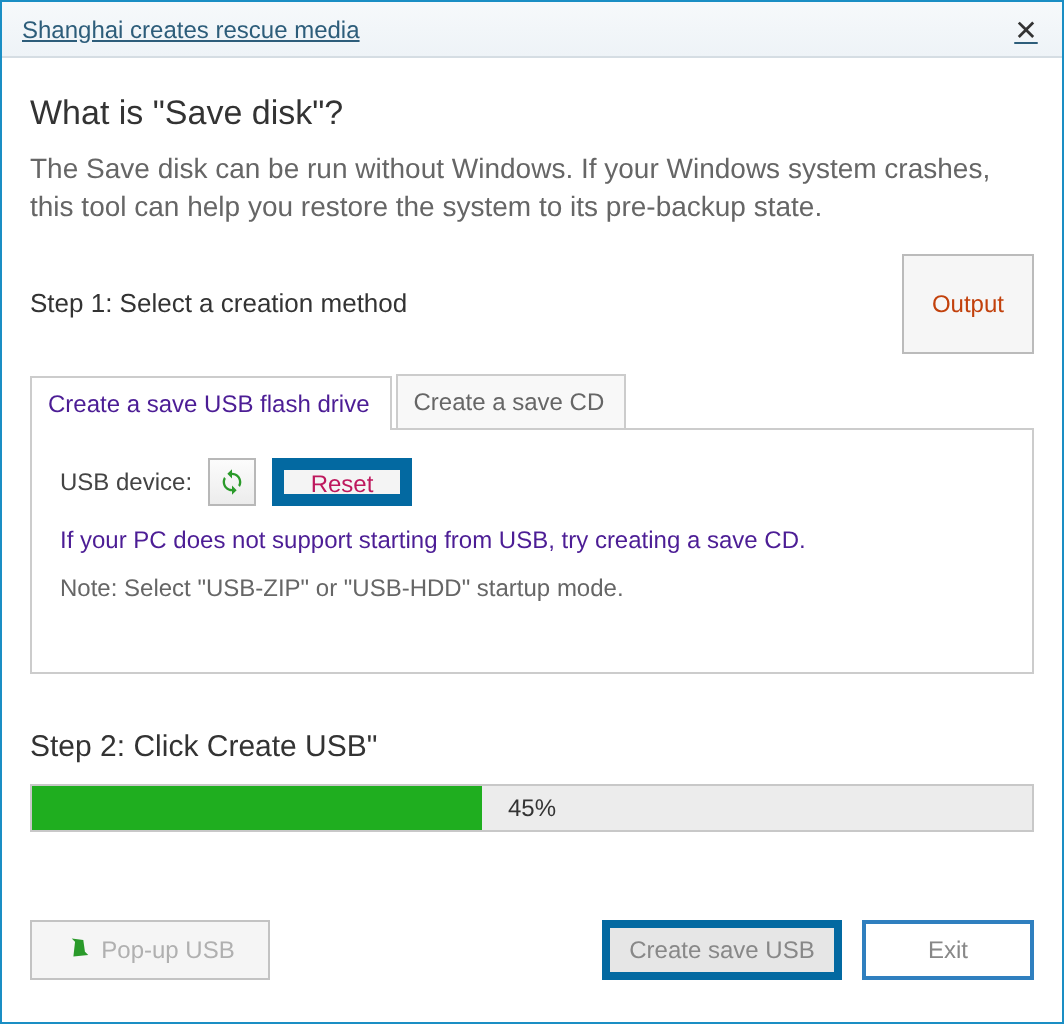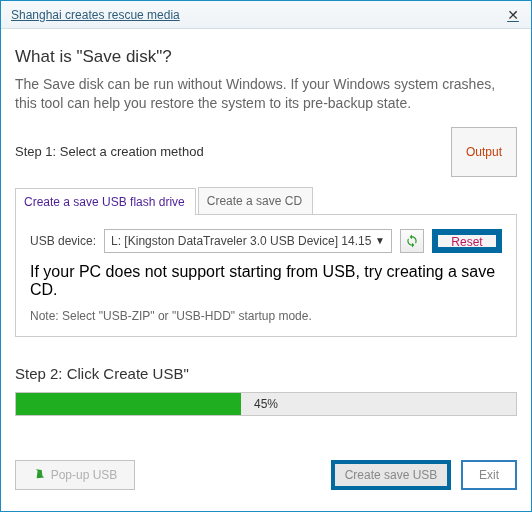--- a/index.html
+++ b/index.html
@@ -90,21 +90,21 @@
     width: 24px; height: 24px; border: 1px solid #b8b8b8;
     background: linear-gradient(#fcfcfc,#ececec);
     display: flex; align-items: center; justify-content: center;
     cursor: pointer;
   }
   .reset-btn {
     width: 70px; height: 24px; border: 6px solid #0369a1;
     background: #f4f4f4; color: #be185d; font-size: 12px;
     cursor: default;
   }
-  .warn { font-size: 16px; color: #000000; margin-bottom: 10px; }
+  .warn { font-size: 12px; color: #4c1d95; margin-bottom: 10px; }
   .note { font-size: 12px; color: #666; }
   .step2 {
     font-size: 15px; color: #333; margin-top: 28px; margin-bottom: 10px;
   }
   .progress-wrap {
     width: 100%; height: 24px; border: 1px solid #c8c8c8;
     background: #ececec; display: flex; align-items: flex-start;
     position: relative;
   }
   .progress-fill {
@@ -123,21 +123,21 @@
     background: #f5f5f5; color: #b0b0b0; font-size: 12px;
     display: flex; align-items: center; justify-content: center; gap: 4px;
     cursor: default;
   }
   .create-btn {
     width: 120px; height: 30px; border: 4px solid #0369a1;
     background: #e6e6e6; color: #888; font-size: 12px;
     cursor: default;
   }
   .exit-btn {
-    width: 56px; height: 30px; border: 2px solid #2f7fbf;
+    width: 86px; height: 30px; border: 2px solid #2f7fbf;
     background: #fff; color: #888; font-size: 12px; cursor: pointer;
   }
 </style>
 </head>
 <body>
 
 <div class="window">
 
   <div class="titlebar">
     <span class="title">Shanghai creates rescue media</span>
@@ -155,24 +155,20 @@
     </div>
 
     <div class="tabs">
       <div class="tab active">Create a save USB flash drive</div>
       <div class="tab">Create a save CD</div>
     </div>
 
     <div class="tabpanel">
       <div class="device-row">
         <span class="device-label">USB device:</span>
-        <div class="device-select">
-          <span>L: [Kingston DataTraveler 3.0 USB Device] 14.15</span>
-          <span class="chev">▼</span>
-        </div>
         <div class="refresh-btn">
           <svg width="14" height="14" viewBox="0 0 24 24">
             <path fill="#2a9a2a" d="M12 4V1L8 5l4 4V6c3.3 0 6 2.7 6 6 0 1-.3 2-.7 2.8l1.5 1.5C19.5 15 20 13.6 20 12c0-4.4-3.6-8-8-8zm0 14c-3.3 0-6-2.7-6-6 0-1 .3-2 .7-2.8L5.2 7.7C4.5 9 4 10.4 4 12c0 4.4 3.6 8 8 8v3l4-4-4-4v3z"></path>
           </svg>
         </div>
         <button class="reset-btn">Reset</button>
       </div>
       <div class="warn">If your PC does not support starting from USB, try creating a save CD.</div>
       <div class="note">Note: Select "USB-ZIP" or "USB-HDD" startup mode.</div>
     </div>

